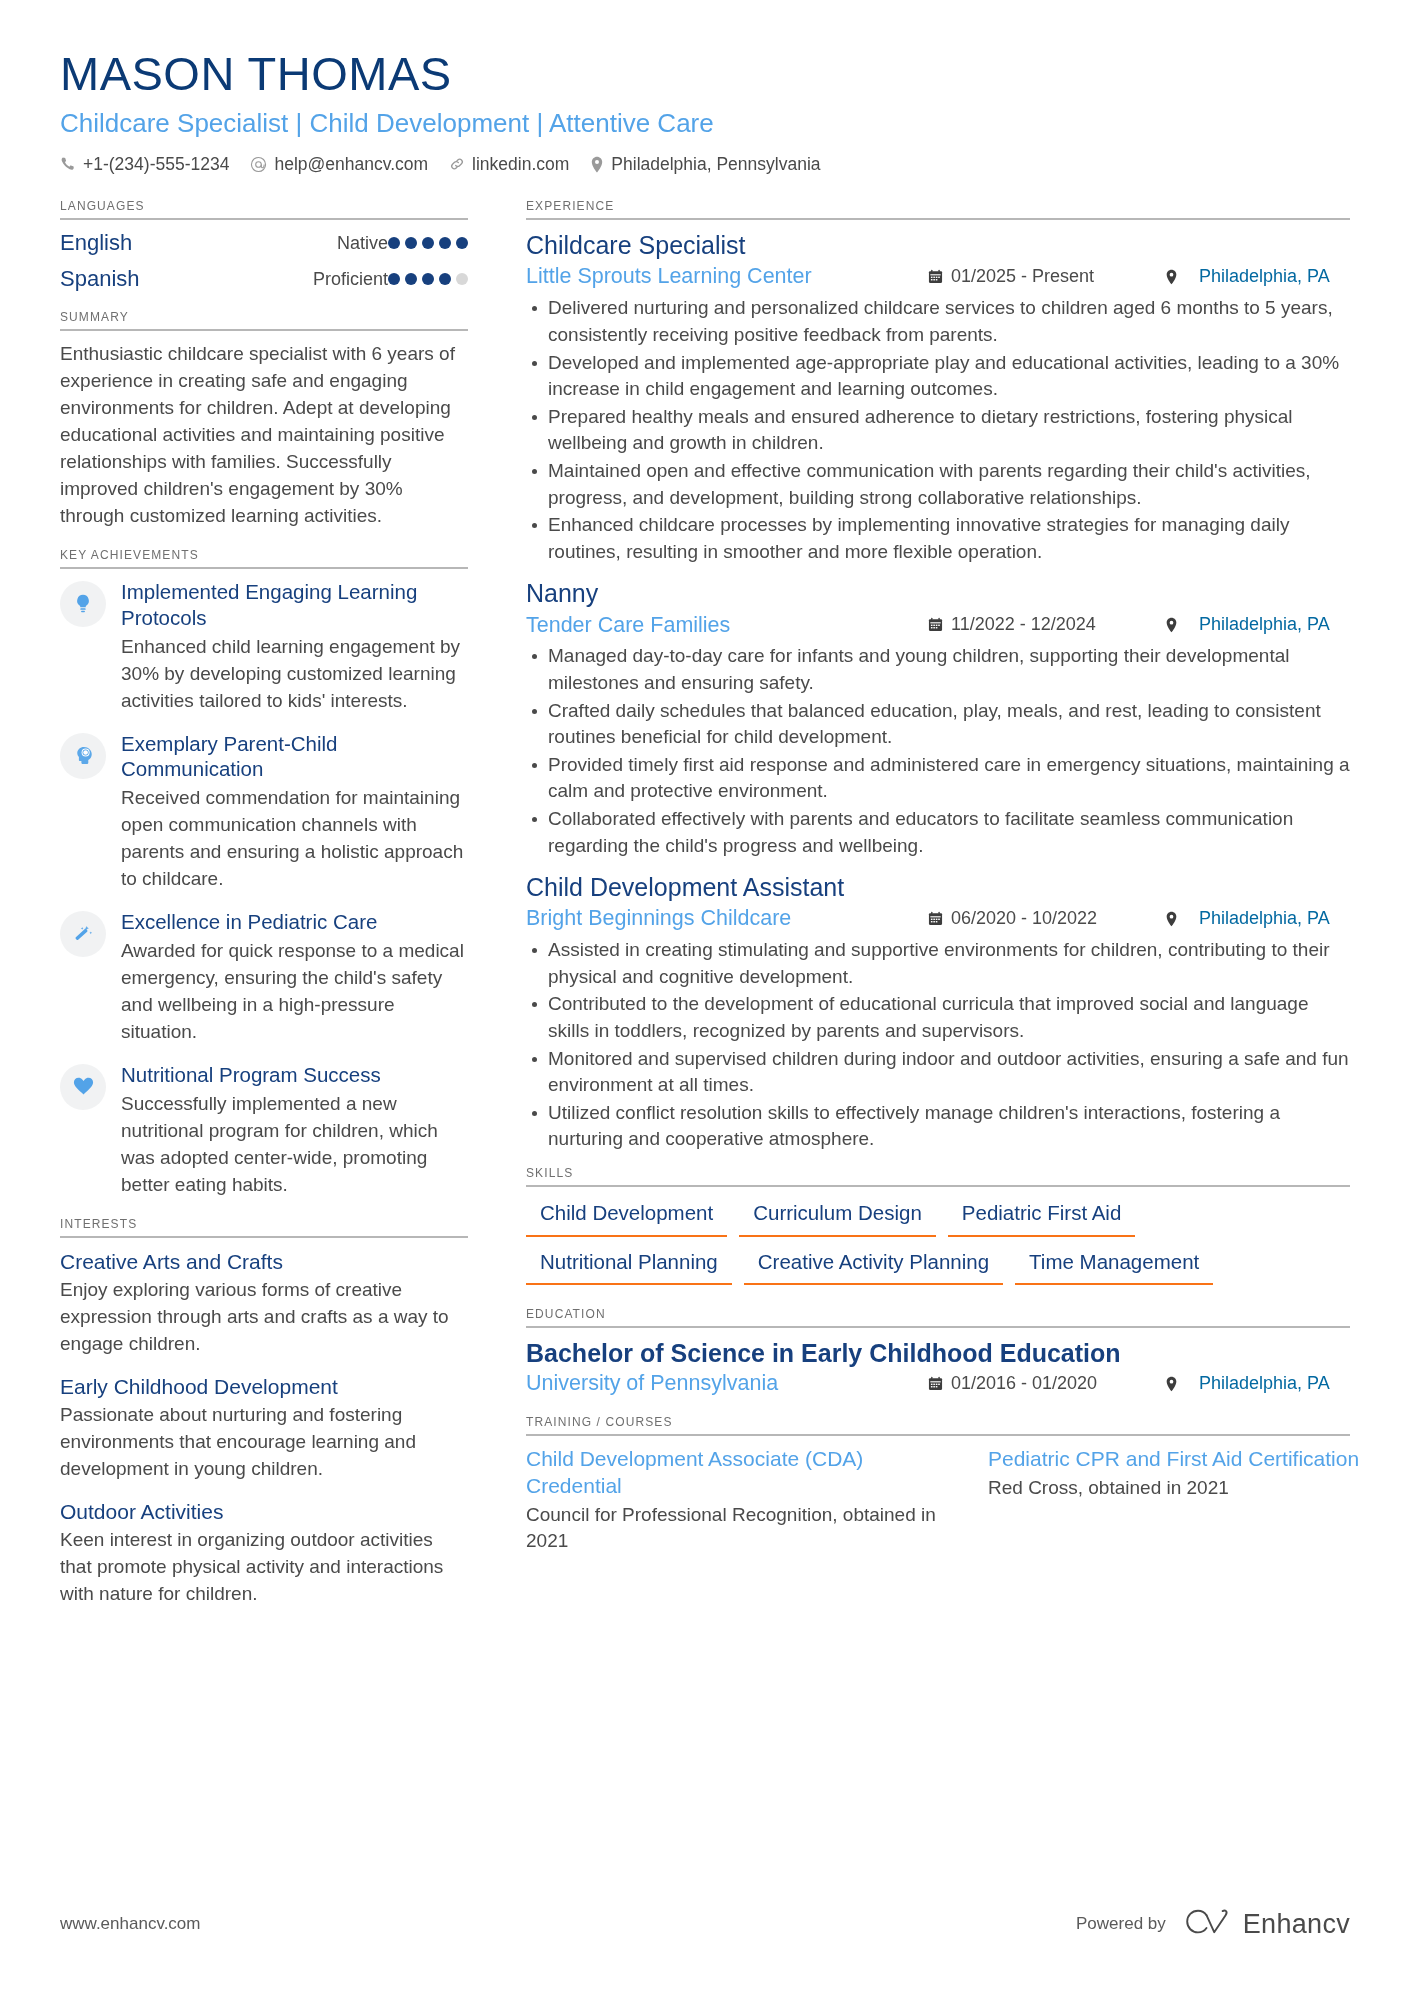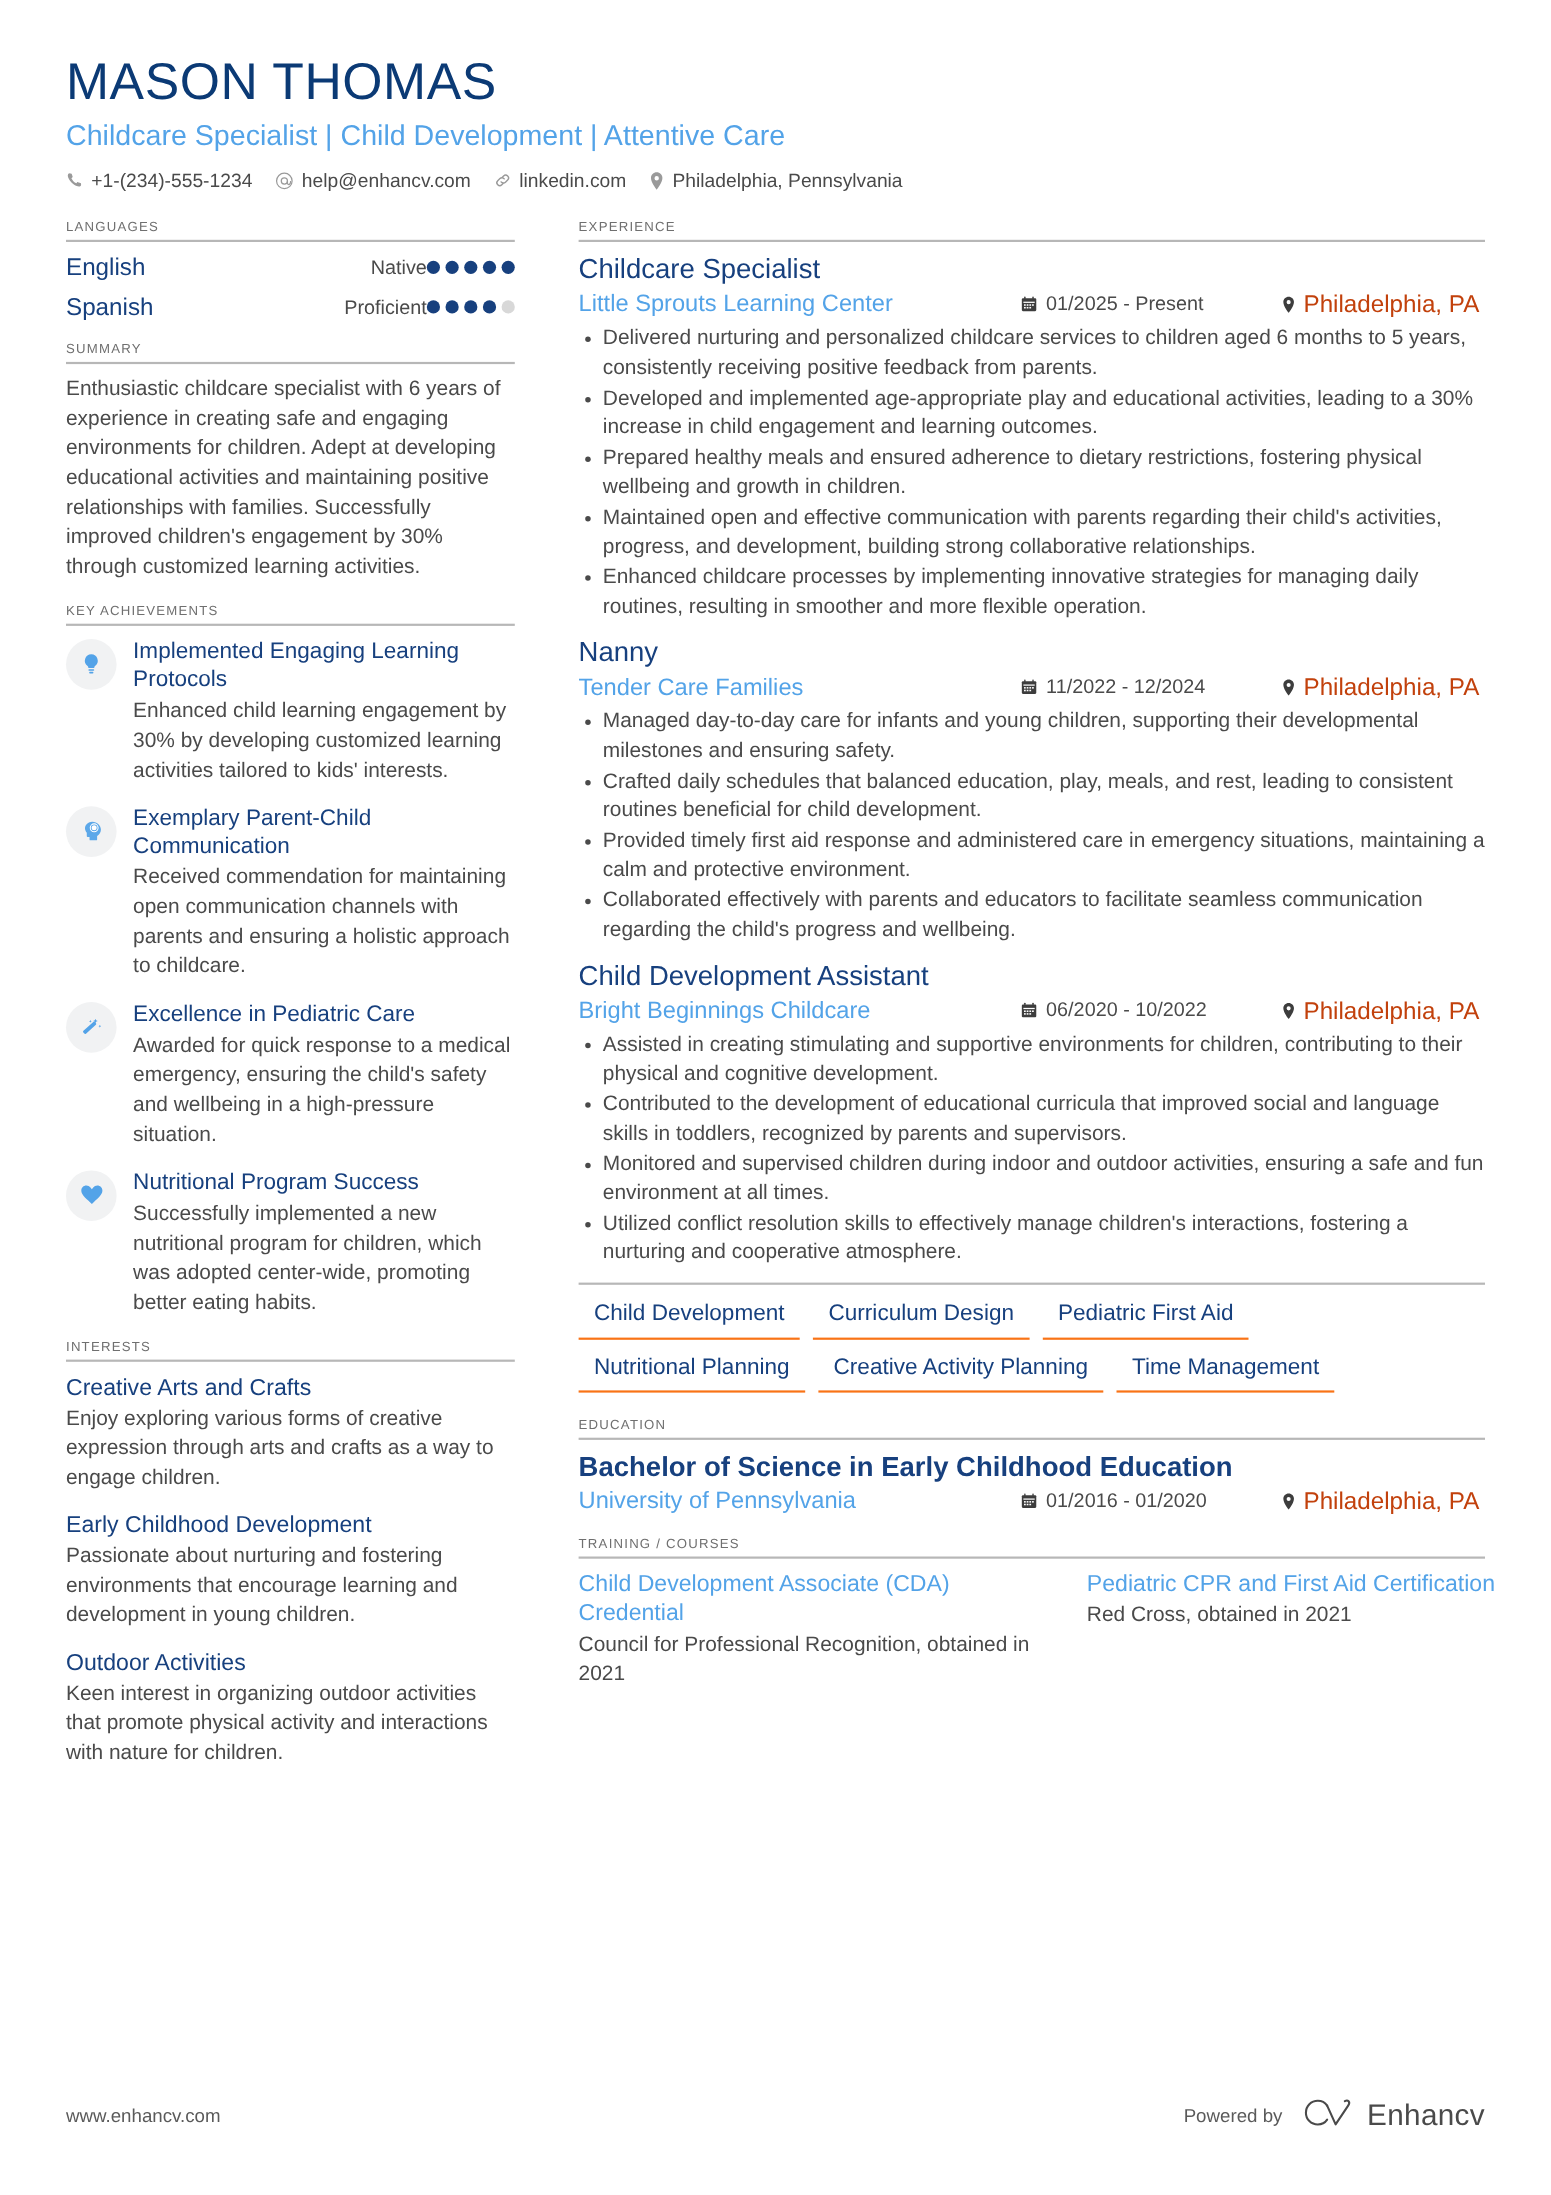--- a/index.html
+++ b/index.html
@@ -154,22 +154,22 @@
     flex: 1 1 auto;
     min-width: 0;
     line-height: 1.25;
   }
   .meta-date {
     font-size: 18px; color: #4a4a4a;
     display: flex; align-items: center; gap: 8px;
     width: 237px; flex: none;
   }
   .meta-loc {
-    font-size: 22px; color: #c2410c;
-    display: flex; align-items: center; gap: 7px;
+    font-size: 18px; color: #0369a1;
+    display: flex; align-items: center; gap: 21px;
     width: 185px; flex: none;
   }
   .meta-date svg, .meta-loc svg { flex: none; display: block; }
 
   ul.bullets { list-style: none; margin: 0; padding: 0; }
   ul.bullets li {
     position: relative;
     padding-left: 22px;
     font-size: 19px;
     line-height: 1.4;
@@ -551,20 +551,21 @@
           <ul class="bullets">
             <li>Assisted in creating stimulating and supportive environments for children, contributing to their physical and cognitive development.</li>
             <li>Contributed to the development of educational curricula that improved social and language skills in toddlers, recognized by parents and supervisors.</li>
             <li>Monitored and supervised children during indoor and outdoor activities, ensuring a safe and fun environment at all times.</li>
             <li>Utilized conflict resolution skills to effectively manage children's interactions, fostering a nurturing and cooperative atmosphere.</li>
           </ul>
         </div>
       </div>
 
       <div class="sec mt10">
+        <div class="sec-title">SKILLS</div>
         <div class="sec-rule"></div>
         <div class="skills">
           <span class="skill">Child Development</span>
           <span class="skill">Curriculum Design</span>
           <span class="skill">Pediatric First Aid</span>
           <span class="skill">Nutritional Planning</span>
           <span class="skill">Creative Activity Planning</span>
           <span class="skill">Time Management</span>
         </div>
       </div>

